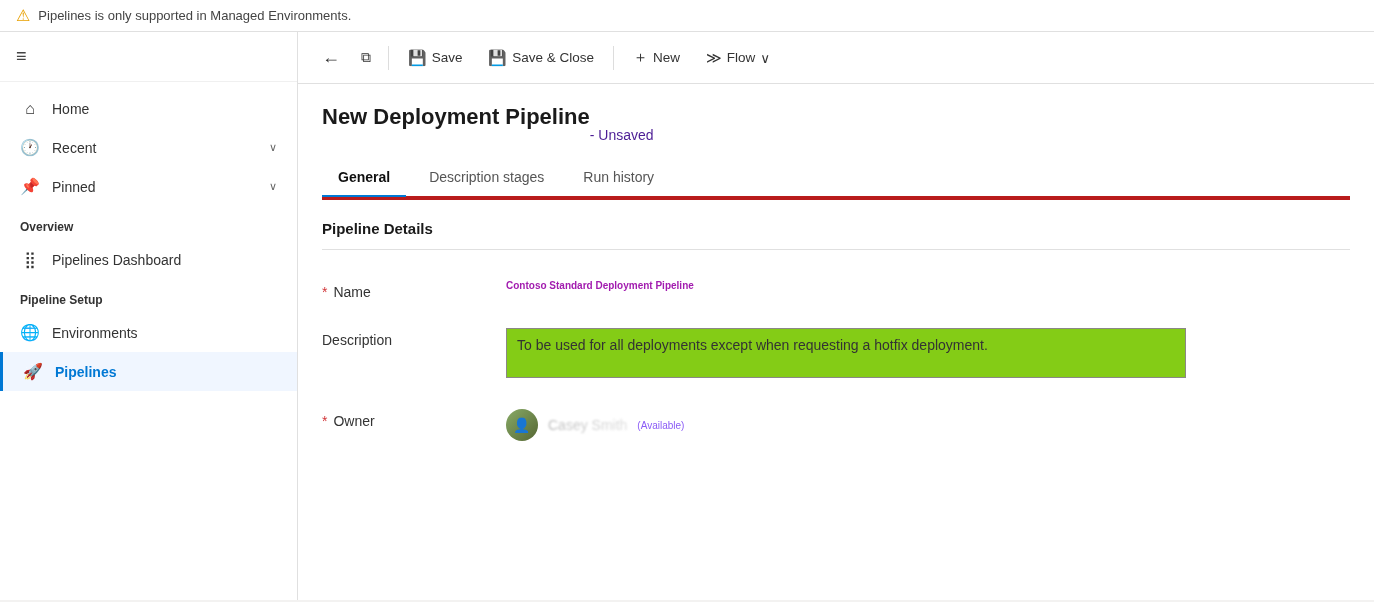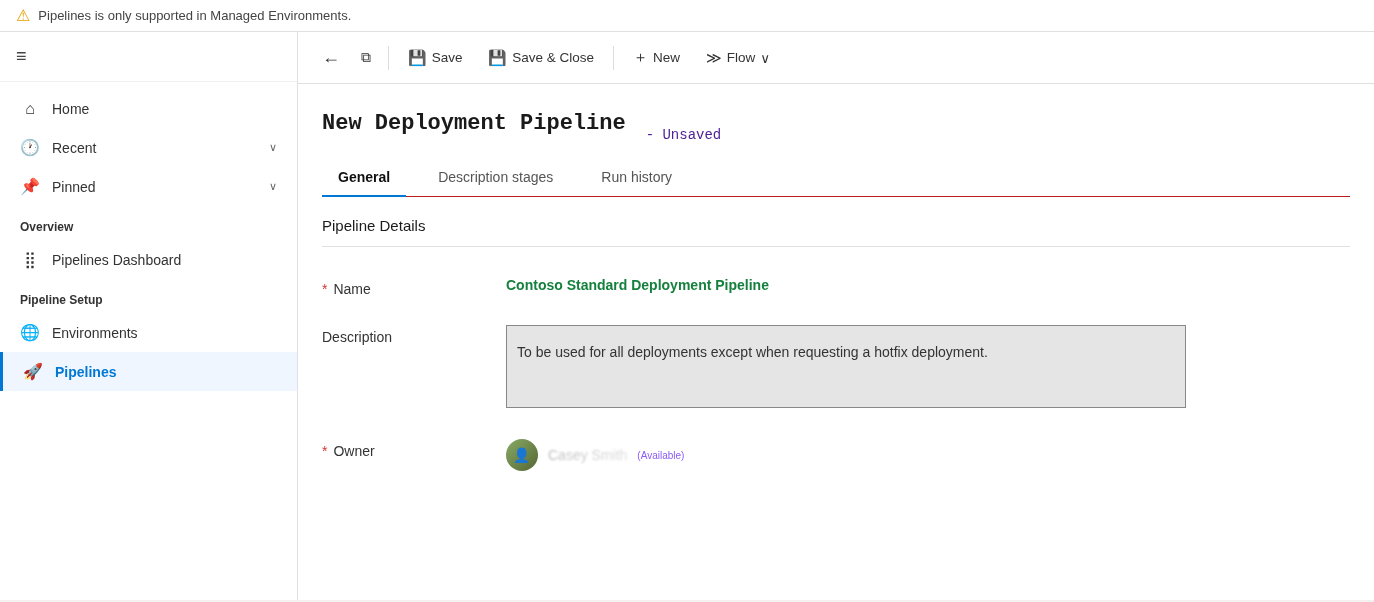--- a/index.html
+++ b/index.html
@@ -103,41 +103,40 @@
     .toolbar-expand { font-size: 14px; color: #333; cursor: pointer; padding: 4px 8px; background: none; border: none; border: 1px solid transparent; }
 
     
     .page-content {
       flex: 1;
       overflow-y: auto;
       padding: 20px 24px;
     }
     .page-title-row {
       display: flex;
-      align-items: center;
-      gap: 20px;
+      align-items: flex-start;
+      gap: 0;
       margin-bottom: 16px;
-      font-family: Liberation Mono, monospace;
     }
     .page-title {
       font-size: 22px;
       font-weight: 700;
       color: #1a1a1a;
     }
     .page-subtitle {
       font-size: 14px;
       color: #4c1d95;
       margin-top: 23px;
     }
 
     
     .tabs {
       display: flex;
-      gap: 16px;
-      border-bottom: 1px solid #b91c1c;
+      gap: 7px;
+      border-bottom: 4px solid #b91c1c;
       margin-bottom: 0;
     }
     .tab {
       padding: 10px 16px;
       cursor: pointer;
       font-size: 14px;
       color: #555;
       border-bottom: 2px solid transparent;
       margin-bottom: -1px;
     }
@@ -146,21 +145,21 @@
       font-weight: 600;
       border-bottom: 2px solid #0078d4;
     }
 
     
     .form-section {
       padding: 20px 0;
     }
     .form-section-title {
       font-size: 15px;
-      font-weight: 400;
+      font-weight: 700;
       color: #1a1a1a;
       margin-bottom: 16px;
       padding-bottom: 12px;
       border-bottom: 1px solid #e0e0e0;
     }
 
     .form-row {
       display: flex;
       align-items: flex-start;
       padding: 14px 0;
@@ -173,40 +172,40 @@
       color: #333;
       padding-top: 4px;
     }
     .required-star {
       color: #d13438;
       margin-right: 6px;
       font-size: 14px;
     }
     .form-value {
       flex: 1;
-      font-size: 14px;
-      color: #15803d;
+      font-size: 10px;
+      color: #a21caf;
       font-weight: 700;
     }
     .form-textarea {
       flex: 1;
       position: relative;
     }
     .form-textarea textarea {
       width: 100%;
       max-width: 680px;
-      height: 83px;
-      padding: 18px 10px;
+      height: 50px;
+      padding: 8px 10px;
       border: 1px solid #8a8886;
       font-size: 14px;
       color: #333;
       font-family: 'Segoe UI', Arial, sans-serif;
       resize: none;
       outline: none;
-      background: #e5e5e5;
+      background: #84cc16;
     }
 
     .owner-row {
       display: flex;
       align-items: center;
       gap: 10px;
     }
     .avatar {
       width: 32px;
       height: 32px;

